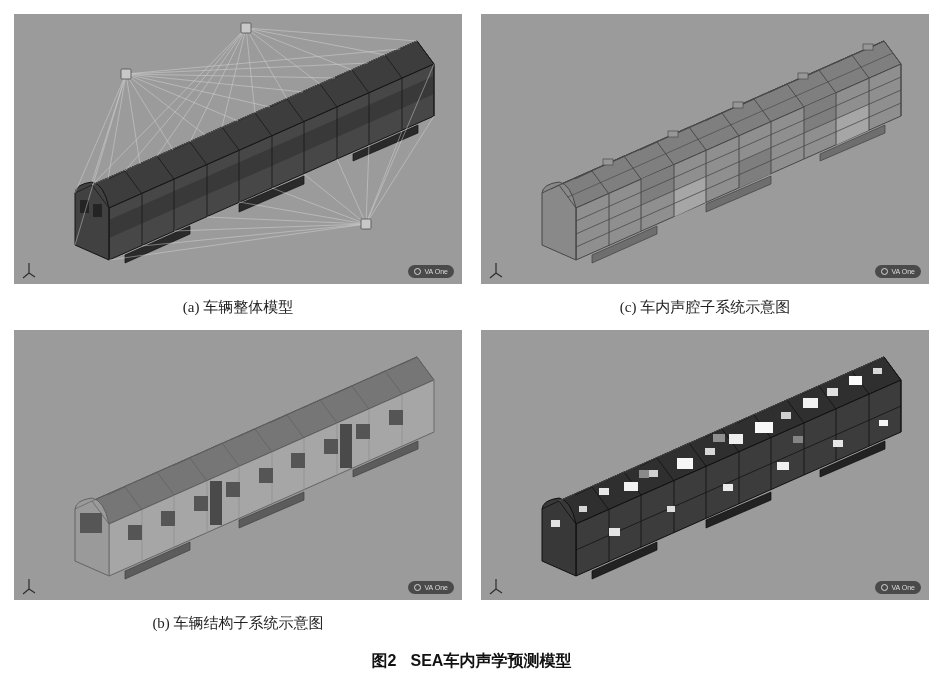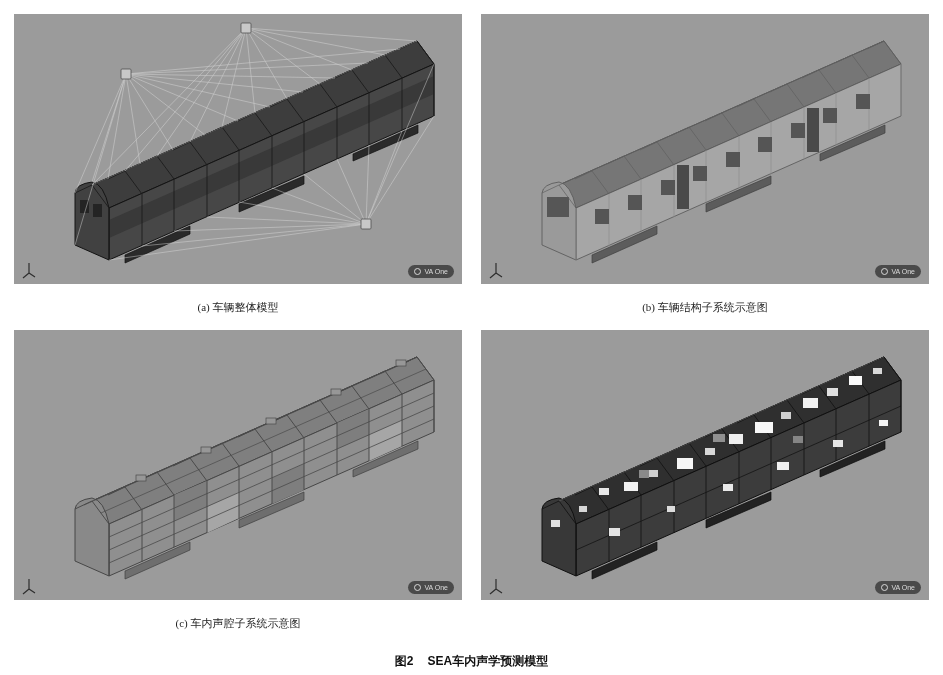--- a/index.html
+++ b/index.html
@@ -22,25 +22,25 @@
     display:flex;align-items:center;gap:3px;
     background:#4a4a4a;border-radius:7px;padding:1px 6px;
   }
   .va-dot{
     width:7px;height:7px;border:1px solid #d8d8d8;border-radius:50%;
     box-sizing:border-box;display:inline-block;
   }
   .va-text{color:#dddddd;font-size:7px;line-height:8px;white-space:nowrap;}
   figcaption.sub-caption{
     height:46px;display:flex;align-items:center;justify-content:center;
-    font-family:"Liberation Serif",serif;font-size:11px;color:#1f1f1f;
+    font-family:"Liberation Serif",serif;font-size:15px;color:#1f1f1f;
   }
   .main-caption{
     height:30px;display:flex;align-items:center;justify-content:center;
-    font-weight:bold;font-size:12px;color:#111111;
+    font-weight:bold;font-size:16px;color:#111111;
     font-family:"Liberation Sans",sans-serif;
   }
   .main-caption .prefix{margin-right:14px;}
 </style>
 </head>
 <body>
 
 <div class="page">
   <div class="grid">
 
@@ -75,20 +75,62 @@
           <svg viewBox="0 0 18 20" width="18" height="20">
               <path d="M9,3 V13 M9,13 L3,18 M9,13 L15,17" stroke="#2e2e2e" stroke-width="1.2" fill="none"></path>
             </svg>
         </div>
         <div class="va-badge">
           <span class="va-dot"></span>
           <span class="va-text">VA One</span>
         </div>
       </div>
       <figcaption class="sub-caption">(a) 车辆整体模型</figcaption>
+    </figure>
+
+    <figure>
+      <div class="canvas">
+        <svg class="model" viewBox="0 0 448 270">
+          <g>
+            <path d="M78,171 L403,27 L386,35 L61,179 Z" fill="#9c9c9c" stroke="#474747" stroke-width="1"></path>
+            <path d="M95,194 L420,50 L403,27 L78,171 Z" fill="#7f7f7f" stroke="#474747" stroke-width="1"></path>
+            <path d="M95,246 L420,102 L420,50 L95,194 Z" fill="#8f8f8f" stroke="#474747" stroke-width="1"></path>
+            <path d="M61,231 L95,246 L95,194 Q90,170 78,168 Q62,170 61,179 Z" fill="#898989" stroke="#474747" stroke-width="1"></path>
+            <g>
+              <path d="M160,165 L193,151 L193,177 L160,191 Z" fill="#7e7e7e"></path>
+              <path d="M258,148 L290,134 L290,160 L258,174 Z" fill="#7e7e7e"></path>
+              <path d="M323,93 L355,79 L355,105 L323,119 Z" fill="#7e7e7e"></path>
+              <path d="M193,177 L225,162 L225,188 L193,203 Z" fill="#a6a6a6"></path>
+              <path d="M355,105 L388,90 L388,116 L355,131 Z" fill="#a6a6a6"></path>
+            </g>
+            <path d="M95,194 V246 M128,180 V232 M160,165 V217 M193,151 V203 M225,136 V188 M258,122 V174 M290,108 V160 M323,93 V145 M355,79 V131 M388,64 V116 M420,50 V102" stroke="#4a4a4a" stroke-width="1" fill="none"></path>
+            <path d="M95,207 L420,63 M95,220 L420,76 M95,233 L420,89" stroke="#4a4a4a" stroke-width="0.8" fill="none"></path>
+            <path d="M95,194 L78,171 L61,179 M128,180 L111,157 L94,165 M160,165 L143,142 L126,150 M193,151 L176,128 L159,136 M225,136 L208,113 L191,121 M258,122 L241,99 L224,107 M290,108 L273,85 L256,93 M323,93 L306,70 L289,78 M355,79 L338,56 L321,64 M388,64 L371,41 L354,49 M420,50 L403,27 L386,35" stroke="#4a4a4a" stroke-width="1" fill="none"></path>
+            <path d="M78,171 L403,27 M87,183 L412,39 M70,175 L395,31" stroke="#4a4a4a" stroke-width="0.7" fill="none"></path>
+            <g fill="#979797" stroke="#4a4a4a" stroke-width="0.7">
+              <rect x="122" y="145" width="10" height="6"></rect>
+              <rect x="187" y="117" width="10" height="6"></rect>
+              <rect x="252" y="88" width="10" height="6"></rect>
+              <rect x="317" y="59" width="10" height="6"></rect>
+              <rect x="382" y="30" width="10" height="6"></rect>
+            </g>
+            <path d="M111,241 L176,212 L176,220 L111,249 Z M225,190 L290,162 L290,170 L225,198 Z M339,140 L404,111 L404,119 L339,147 Z" fill="#6e6e6e" stroke="#3f3f3f" stroke-width="0.7"></path>
+          </g>
+        </svg>
+        <div class="axes-icon">
+          <svg viewBox="0 0 18 20" width="18" height="20">
+              <path d="M9,3 V13 M9,13 L3,18 M9,13 L15,17" stroke="#2e2e2e" stroke-width="1.2" fill="none"></path>
+            </svg>
+        </div>
+        <div class="va-badge">
+          <span class="va-dot"></span>
+          <span class="va-text">VA One</span>
+        </div>
+      </div>
+      <figcaption class="sub-caption">(c) 车内声腔子系统示意图</figcaption>
     </figure>
 
     <figure>
       <div class="canvas">
         <svg class="model" viewBox="0 0 448 270">
           <g>
             <path d="M78,171 L403,27 L386,35 L61,179 Z" fill="#8d8d8d" stroke="#555555" stroke-width="0.8"></path>
             <path d="M95,194 L420,50 L403,27 L78,171 Z" fill="#767676" stroke="#555555" stroke-width="0.8"></path>
             <path d="M95,246 L420,102 L420,50 L95,194 Z" fill="#a6a6a6" stroke="#555555" stroke-width="0.8"></path>
             <path d="M61,231 L95,246 L95,194 Q90,170 78,168 Q62,170 61,179 Z" fill="#9a9a9a" stroke="#555555" stroke-width="0.8"></path>
@@ -118,62 +160,20 @@
           <svg viewBox="0 0 18 20" width="18" height="20">
               <path d="M9,3 V13 M9,13 L3,18 M9,13 L15,17" stroke="#2e2e2e" stroke-width="1.2" fill="none"></path>
             </svg>
         </div>
         <div class="va-badge">
           <span class="va-dot"></span>
           <span class="va-text">VA One</span>
         </div>
       </div>
       <figcaption class="sub-caption">(b) 车辆结构子系统示意图</figcaption>
-    </figure>
-
-    <figure>
-      <div class="canvas">
-        <svg class="model" viewBox="0 0 448 270">
-          <g>
-            <path d="M78,171 L403,27 L386,35 L61,179 Z" fill="#9c9c9c" stroke="#474747" stroke-width="1"></path>
-            <path d="M95,194 L420,50 L403,27 L78,171 Z" fill="#7f7f7f" stroke="#474747" stroke-width="1"></path>
-            <path d="M95,246 L420,102 L420,50 L95,194 Z" fill="#8f8f8f" stroke="#474747" stroke-width="1"></path>
-            <path d="M61,231 L95,246 L95,194 Q90,170 78,168 Q62,170 61,179 Z" fill="#898989" stroke="#474747" stroke-width="1"></path>
-            <g>
-              <path d="M160,165 L193,151 L193,177 L160,191 Z" fill="#7e7e7e"></path>
-              <path d="M258,148 L290,134 L290,160 L258,174 Z" fill="#7e7e7e"></path>
-              <path d="M323,93 L355,79 L355,105 L323,119 Z" fill="#7e7e7e"></path>
-              <path d="M193,177 L225,162 L225,188 L193,203 Z" fill="#a6a6a6"></path>
-              <path d="M355,105 L388,90 L388,116 L355,131 Z" fill="#a6a6a6"></path>
-            </g>
-            <path d="M95,194 V246 M128,180 V232 M160,165 V217 M193,151 V203 M225,136 V188 M258,122 V174 M290,108 V160 M323,93 V145 M355,79 V131 M388,64 V116 M420,50 V102" stroke="#4a4a4a" stroke-width="1" fill="none"></path>
-            <path d="M95,207 L420,63 M95,220 L420,76 M95,233 L420,89" stroke="#4a4a4a" stroke-width="0.8" fill="none"></path>
-            <path d="M95,194 L78,171 L61,179 M128,180 L111,157 L94,165 M160,165 L143,142 L126,150 M193,151 L176,128 L159,136 M225,136 L208,113 L191,121 M258,122 L241,99 L224,107 M290,108 L273,85 L256,93 M323,93 L306,70 L289,78 M355,79 L338,56 L321,64 M388,64 L371,41 L354,49 M420,50 L403,27 L386,35" stroke="#4a4a4a" stroke-width="1" fill="none"></path>
-            <path d="M78,171 L403,27 M87,183 L412,39 M70,175 L395,31" stroke="#4a4a4a" stroke-width="0.7" fill="none"></path>
-            <g fill="#979797" stroke="#4a4a4a" stroke-width="0.7">
-              <rect x="122" y="145" width="10" height="6"></rect>
-              <rect x="187" y="117" width="10" height="6"></rect>
-              <rect x="252" y="88" width="10" height="6"></rect>
-              <rect x="317" y="59" width="10" height="6"></rect>
-              <rect x="382" y="30" width="10" height="6"></rect>
-            </g>
-            <path d="M111,241 L176,212 L176,220 L111,249 Z M225,190 L290,162 L290,170 L225,198 Z M339,140 L404,111 L404,119 L339,147 Z" fill="#6e6e6e" stroke="#3f3f3f" stroke-width="0.7"></path>
-          </g>
-        </svg>
-        <div class="axes-icon">
-          <svg viewBox="0 0 18 20" width="18" height="20">
-              <path d="M9,3 V13 M9,13 L3,18 M9,13 L15,17" stroke="#2e2e2e" stroke-width="1.2" fill="none"></path>
-            </svg>
-        </div>
-        <div class="va-badge">
-          <span class="va-dot"></span>
-          <span class="va-text">VA One</span>
-        </div>
-      </div>
-      <figcaption class="sub-caption">(c) 车内声腔子系统示意图</figcaption>
     </figure>
 
     <figure>
       <div class="canvas">
         <svg class="model" viewBox="0 0 448 270">
           <g>
             <path d="M78,171 L403,27 L386,35 L61,179 Z" fill="#515151" stroke="#101010" stroke-width="1"></path>
             <path d="M95,194 L420,50 L403,27 L78,171 Z" fill="#2f2f2f" stroke="#101010" stroke-width="1"></path>
             <path d="M95,246 L420,102 L420,50 L95,194 Z" fill="#3c3c3c" stroke="#101010" stroke-width="1"></path>
             <path d="M61,231 L95,246 L95,194 Q90,170 78,168 Q62,170 61,179 Z" fill="#383838" stroke="#101010" stroke-width="1"></path>

